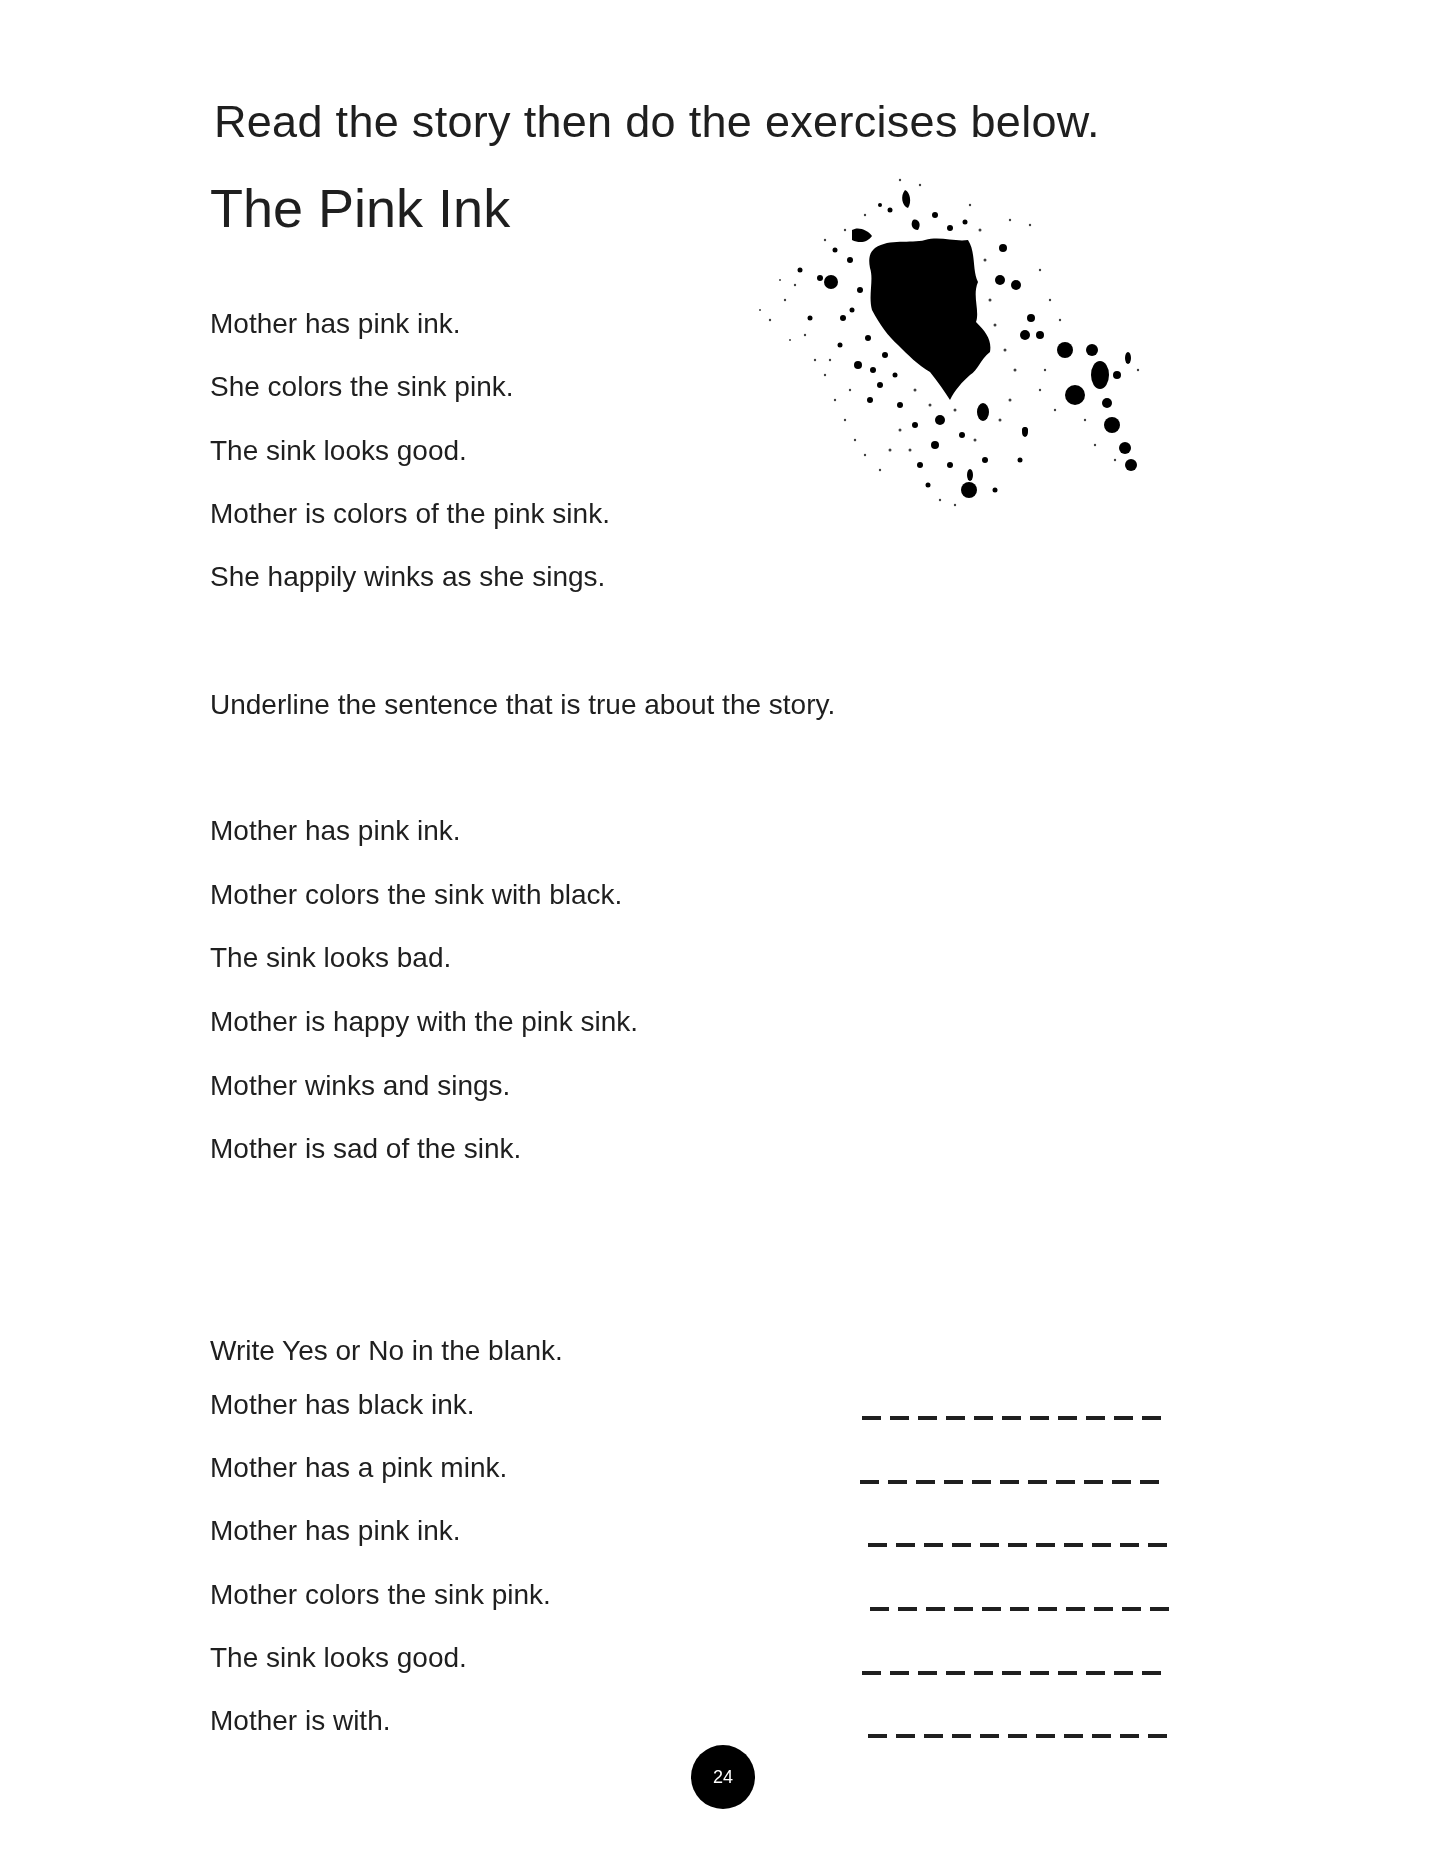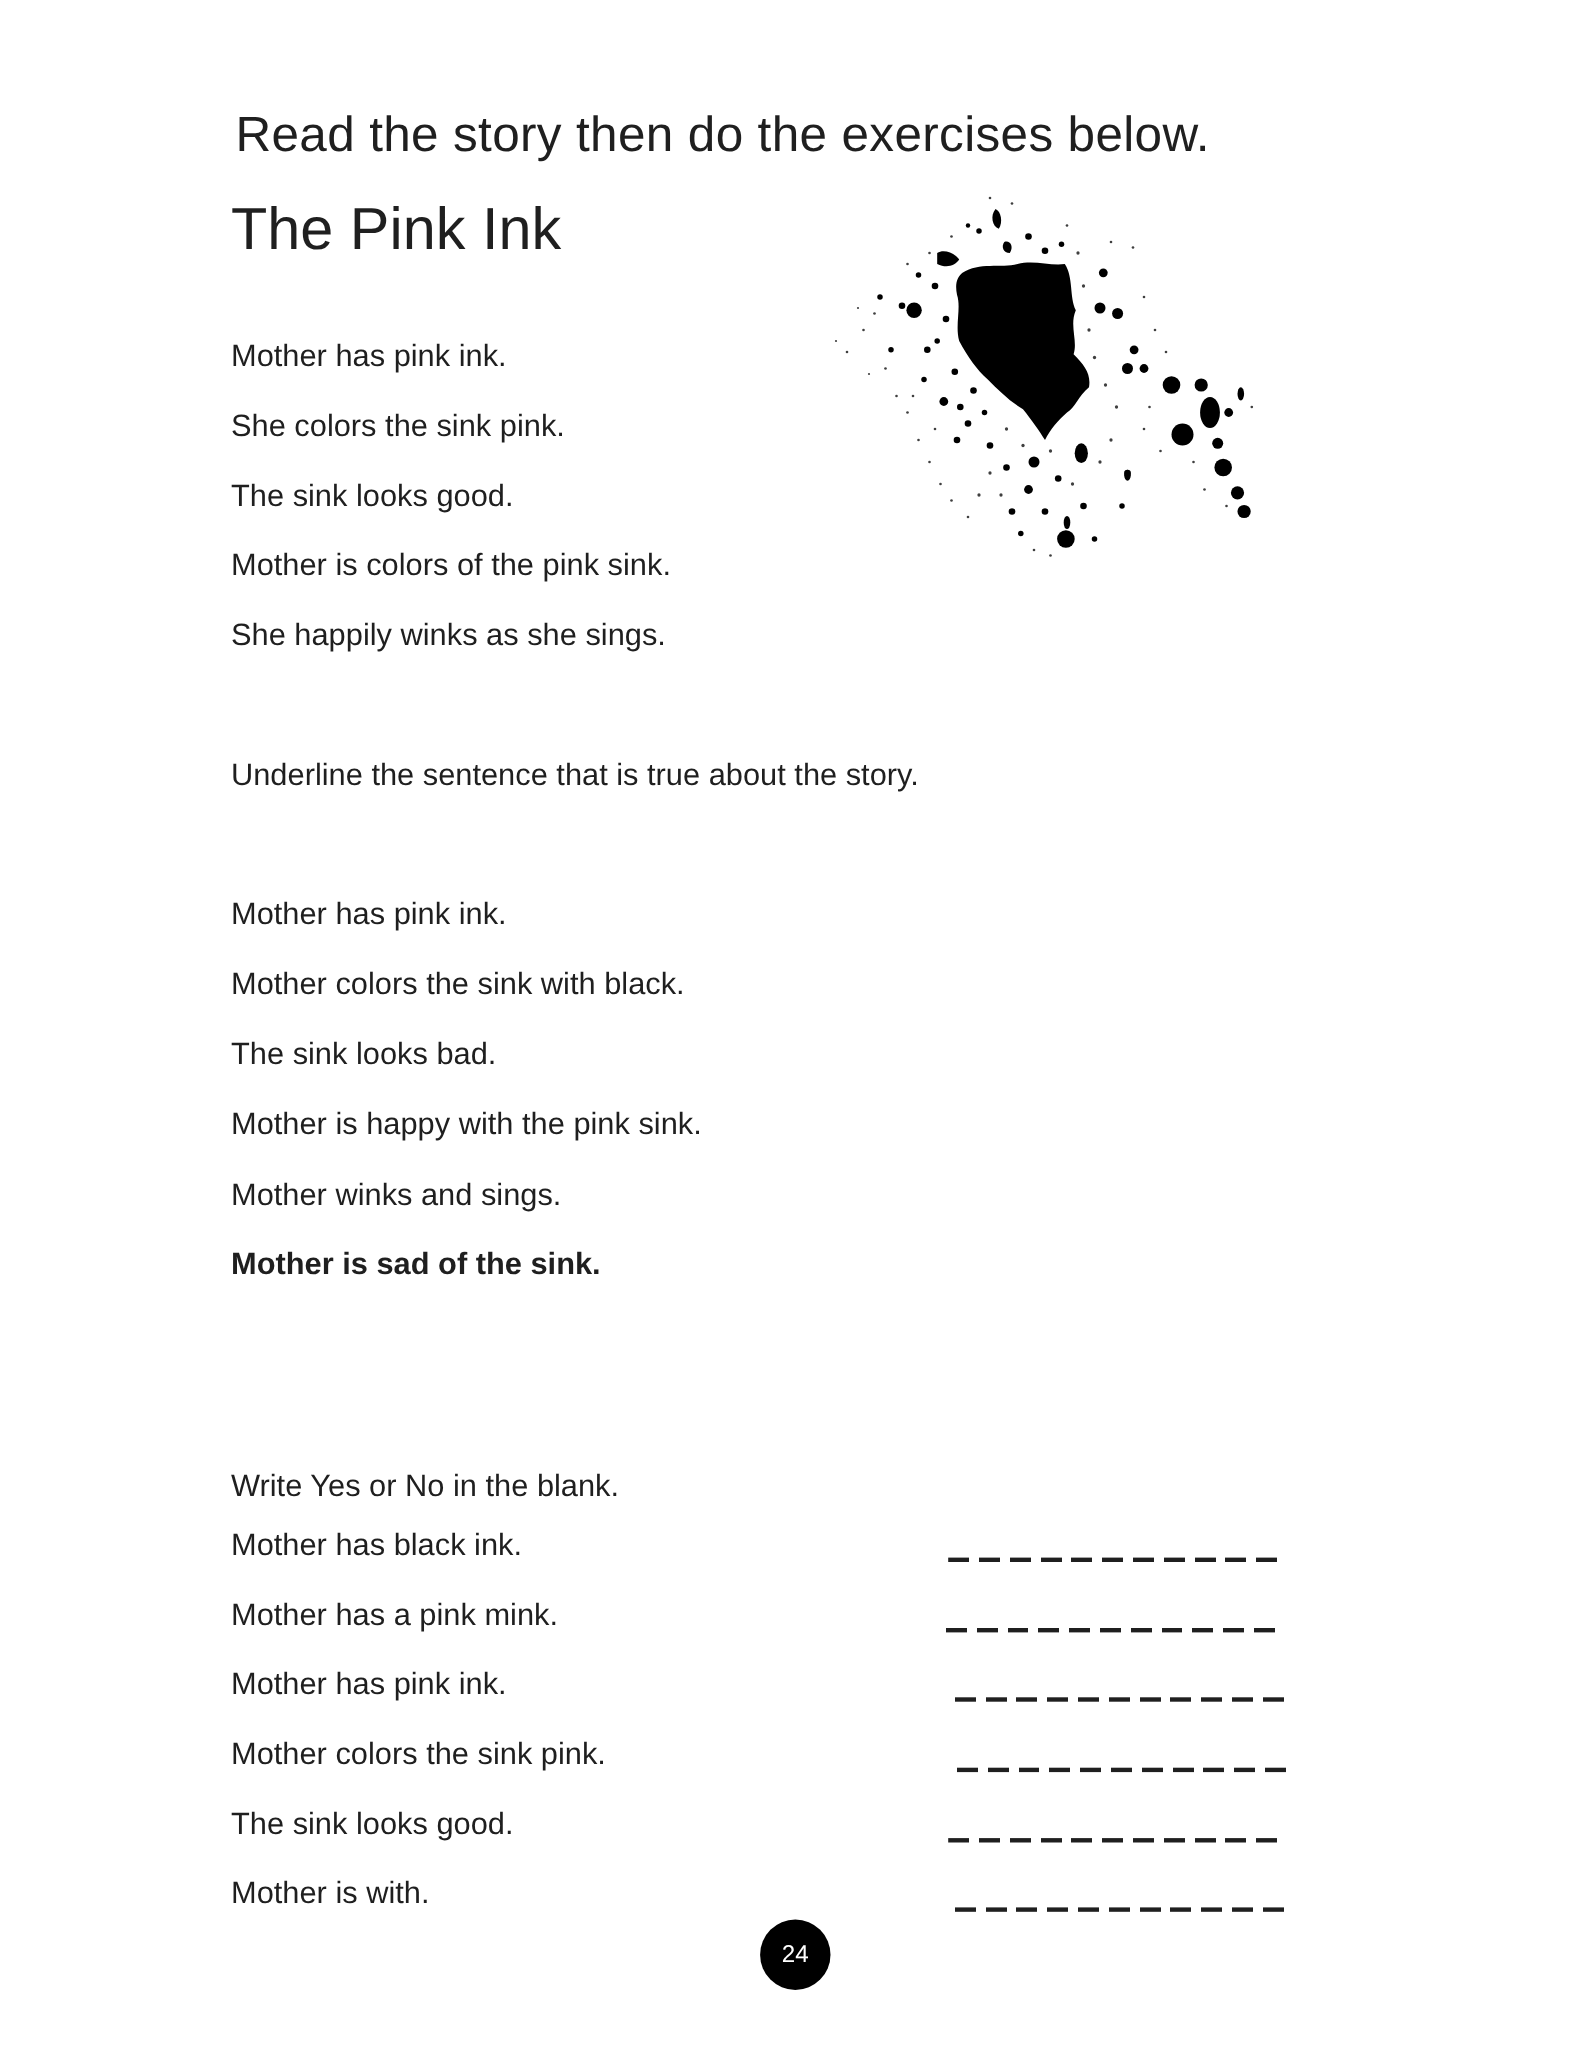--- a/index.html
+++ b/index.html
@@ -5,21 +5,21 @@
   html, body { margin: 0; padding: 0; background: #ffffff; }
   body { width: 1445px; height: 1871px; position: relative; overflow: hidden;
          font-family: "Liberation Sans", "DejaVu Sans", sans-serif; color: #1f1f1f; }
   .line { position: absolute; left: 210px; white-space: nowrap; font-size: 28px; line-height: 1; }
   .title { font-size: 45px; left: 214px; letter-spacing: 0.3px; }
   .story-title { font-size: 54px; }
   .blank { position: absolute; height: 4px; width: 300px;
            background: repeating-linear-gradient(to right, #1f1f1f 0 19px, transparent 19px 28px); }
   .page-num { position: absolute; left: 691px; top: 1745px; width: 64px; height: 64px; border-radius: 50%;
               background: #000; color: #fff; display: flex; align-items: center; justify-content: center;
-              font-size: 22px; font-family: "Liberation Sans", sans-serif; }
+              font-size: 18px; font-family: "Liberation Sans", sans-serif; }
   .splatter { position: absolute; left: 740px; top: 160px; width: 420px; height: 360px; }
 </style>
 </head>
 <body>
 
 <div class="line title" style="top:99px;">Read the story then do the exercises below.</div>
 
 <div class="line story-title" style="top:181px;">The Pink Ink</div>
 
 <svg class="splatter" viewBox="0 0 420 360" xmlns="http://www.w3.org/2000/svg">
@@ -149,21 +149,21 @@
 <div class="line" style="top:500px;">Mother is colors of the pink sink.</div>
 <div class="line" style="top:563px;">She happily winks as she sings.</div>
 
 <div class="line" style="top:691px;">Underline the sentence that is true about the story.</div>
 
 <div class="line" style="top:817px;">Mother has pink ink.</div>
 <div class="line" style="top:881px;">Mother colors the sink with black.</div>
 <div class="line" style="top:944px;">The sink looks bad.</div>
 <div class="line" style="top:1008px;">Mother is happy with the pink sink.</div>
 <div class="line" style="top:1072px;">Mother winks and sings.</div>
-<div class="line" style="top:1135px;font-weight:bold;">Mother is sad of the sink.</div>
+<div class="line" style="top:1135px;">Mother is sad of the sink.</div>
 
 <div class="line" style="top:1337px;">Write Yes or No in the blank.</div>
 
 <div class="line" style="top:1391px;">Mother has black ink.</div>
 <div class="line" style="top:1454px;">Mother has a pink mink.</div>
 <div class="line" style="top:1517px;">Mother has pink ink.</div>
 <div class="line" style="top:1581px;">Mother colors the sink pink.</div>
 <div class="line" style="top:1644px;">The sink looks good.</div>
 <div class="line" style="top:1707px;">Mother is with.</div>
 

